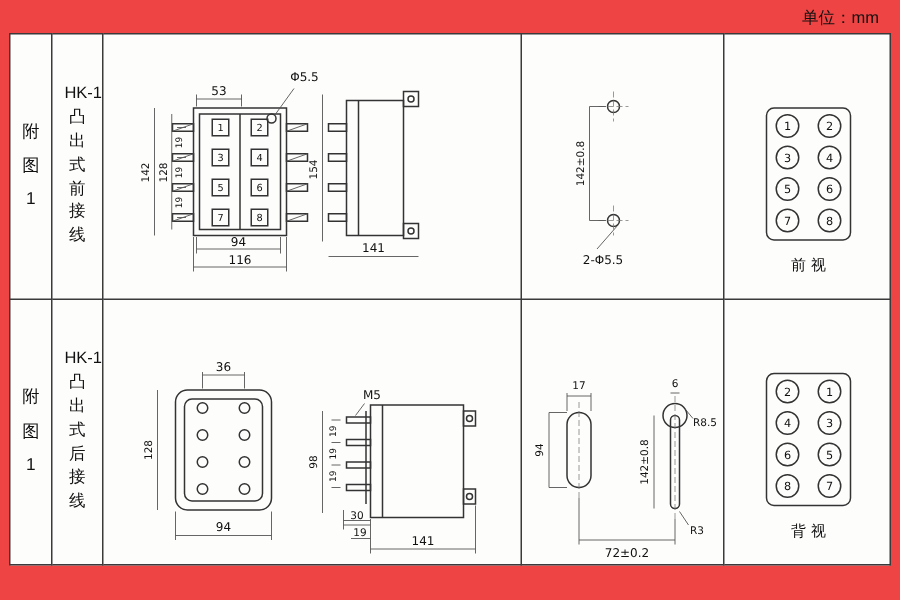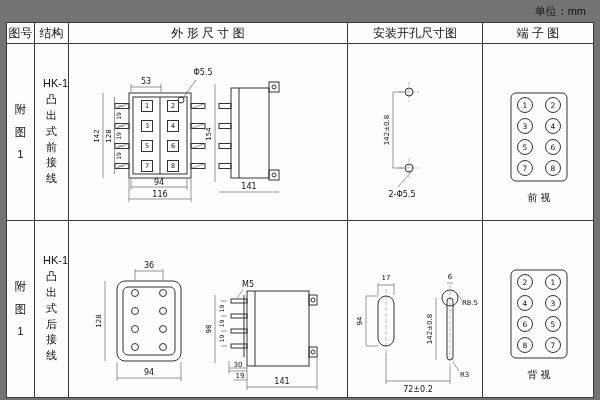--- a/index.html
+++ b/index.html
@@ -1,16 +1,16 @@
 <!DOCTYPE html>
 <html><head>
 <meta charset="utf-8">
 <style>
   html,body{margin:0;padding:0;background:#e9e9e7;}
-  .page{width:600px;height:400px;background:#737373;box-sizing:border-box;
+  .page{width:600px;height:400px;background:#ef4444;box-sizing:border-box;
         padding:3px 4px 0 6px;font-family:"Liberation Sans",sans-serif;color:#111;}
   .unit-label{text-align:right;font-size:11px;padding:1px 10px 3px 0;}
   table{border-collapse:collapse;table-layout:fixed;background:#fdfdfc;}
   td,th{border:1px solid #3a3a3a;padding:0;vertical-align:middle;text-align:center;color:#111;}
   th{font-weight:normal;font-size:12px;height:20px;}
   .vcell{font-size:11.5px;white-space:pre-line;line-height:1.95;}
   .scell{font-size:11px;}
   .scell .model{margin-bottom:3px;text-align:right;}
   .scell .chars{white-space:pre-line;line-height:1.45;}
   svg{display:block;margin:0 auto;}
@@ -31,27 +31,20 @@
   <table>
     <colgroup>
       <col style="width:28px">
         <col style="width:34px">
         <col style="width:278px">
       <col style="width:134px">
         <col style="width:110px">
     </colgroup>
 
     <tbody>
-        <tr>
-      <th>图号</th>
-      <th>结构</th>
-      <th>外 形 尺 寸 图</th>
-      <th>安装开孔尺寸图</th>
-      <th>端 子 图</th>
-    </tr>
 
     <tr>
       <td class="vcell">附
 图
 1</td>
       <td class="scell">
         <div class="model">HK-1</div>
         <div class="chars">凸
 出
 式

